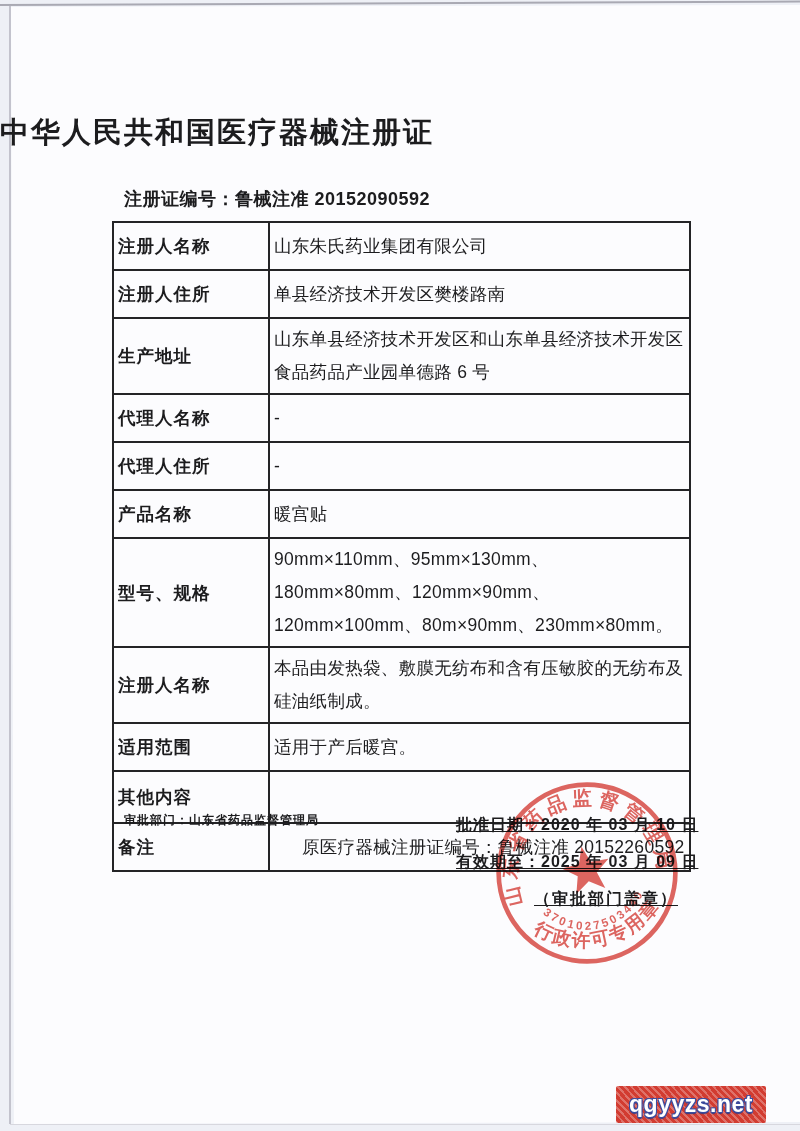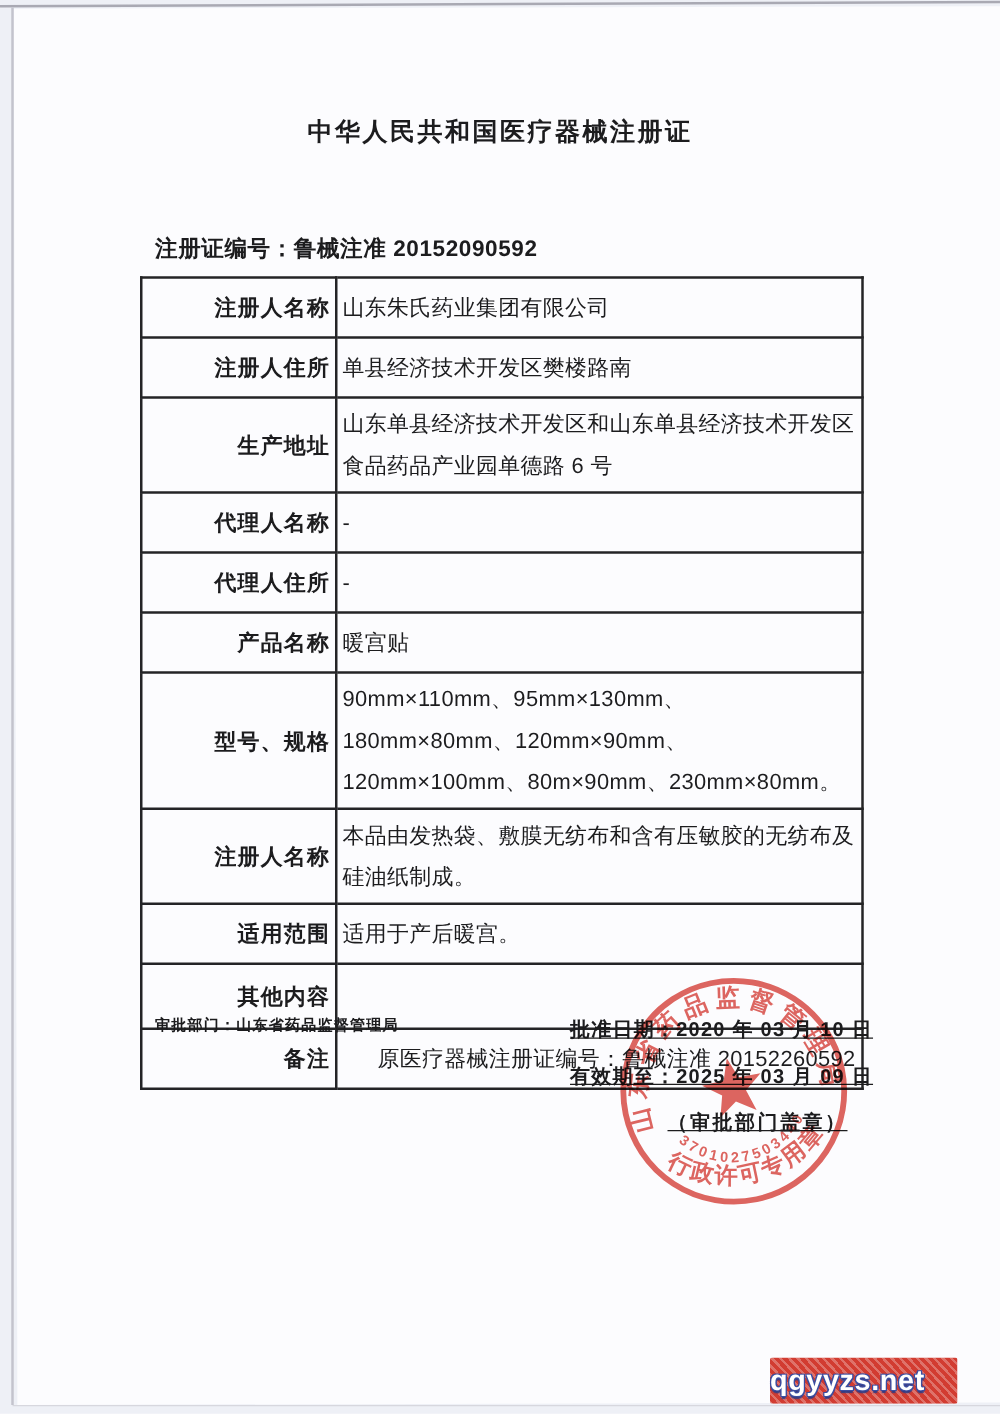--- a/index.html
+++ b/index.html
@@ -13,38 +13,38 @@
     position:absolute;left:11px;top:7px;width:789px;height:1117px;
     background:#fcfcfe;
     transform:rotate(-0.15deg);
     transform-origin:top left;
   }
   .edge-top{position:absolute;left:0;top:4px;width:800px;height:2px;background:#a9a9b3;transform:rotate(-0.25deg);transform-origin:left center;}
   .edge-left{position:absolute;left:9px;top:6px;width:2px;height:1118px;background:#c3c3cd;}
   .edge-bottom{position:absolute;left:10px;top:1124px;width:790px;height:1px;background:#d7d7de;}
 
   .title{
-    position:absolute;left:0;top:92px;width:800px;
-    text-align:center;font-size:20px;font-weight:700;letter-spacing:2px;
+    position:absolute;left:0;top:113px;width:800px;
+    font-size:29px;font-weight:700;letter-spacing:2px;
   }
   .regno{
     position:absolute;left:124px;top:187px;
     font-size:18px;font-weight:600;letter-spacing:.5px;
   }
   table.cert{
     position:absolute;left:112px;top:221px;width:579px;
     border-collapse:collapse;table-layout:fixed;
   }
   table.cert td{
     border:2px solid #242426;
     font-size:17.5px;
     vertical-align:middle;
   }
   td.label{
-    width:146px;text-align:right;font-weight:600;letter-spacing:1px;
+    width:146px;text-align:left;font-weight:600;letter-spacing:1px;
     height:42px;padding:2px 4px;
   }
   td.value{
     padding:4px 4px;font-weight:500;line-height:33px;letter-spacing:.3px;
   }
   td.value.indent{padding-left:32px;margin-top:20px;}
   td.value.empty{height:42px;}
 
   .footer-left{
     position:absolute;left:124px;top:812px;
@@ -63,21 +63,21 @@
     mix-blend-mode:multiply;
     pointer-events:none;
   }
   .stamp svg{width:100%;height:100%;}
 
   .watermark{
     position:absolute;left:616px;top:1086px;width:150px;height:37px;
     background:
       repeating-linear-gradient(47deg, rgba(255,255,255,.28) 0 2px, rgba(0,0,0,0) 2px 5px),
       #d23c31;
-    display:flex;align-items:center;
+    display:flex;align-items:center;justify-content:center;
     border-radius:2px;
   }
   .watermark span{
     font-size:23px;font-weight:700;color:#ffffff;letter-spacing:.5px;
     text-shadow:
       -1px -1px 0 #3b4da0, 1px -1px 0 #3b4da0,
       -1px 1px 0 #3b4da0, 1px 1px 0 #3b4da0,
       0 2px 1px #2e3c85;
   }
 </style>

